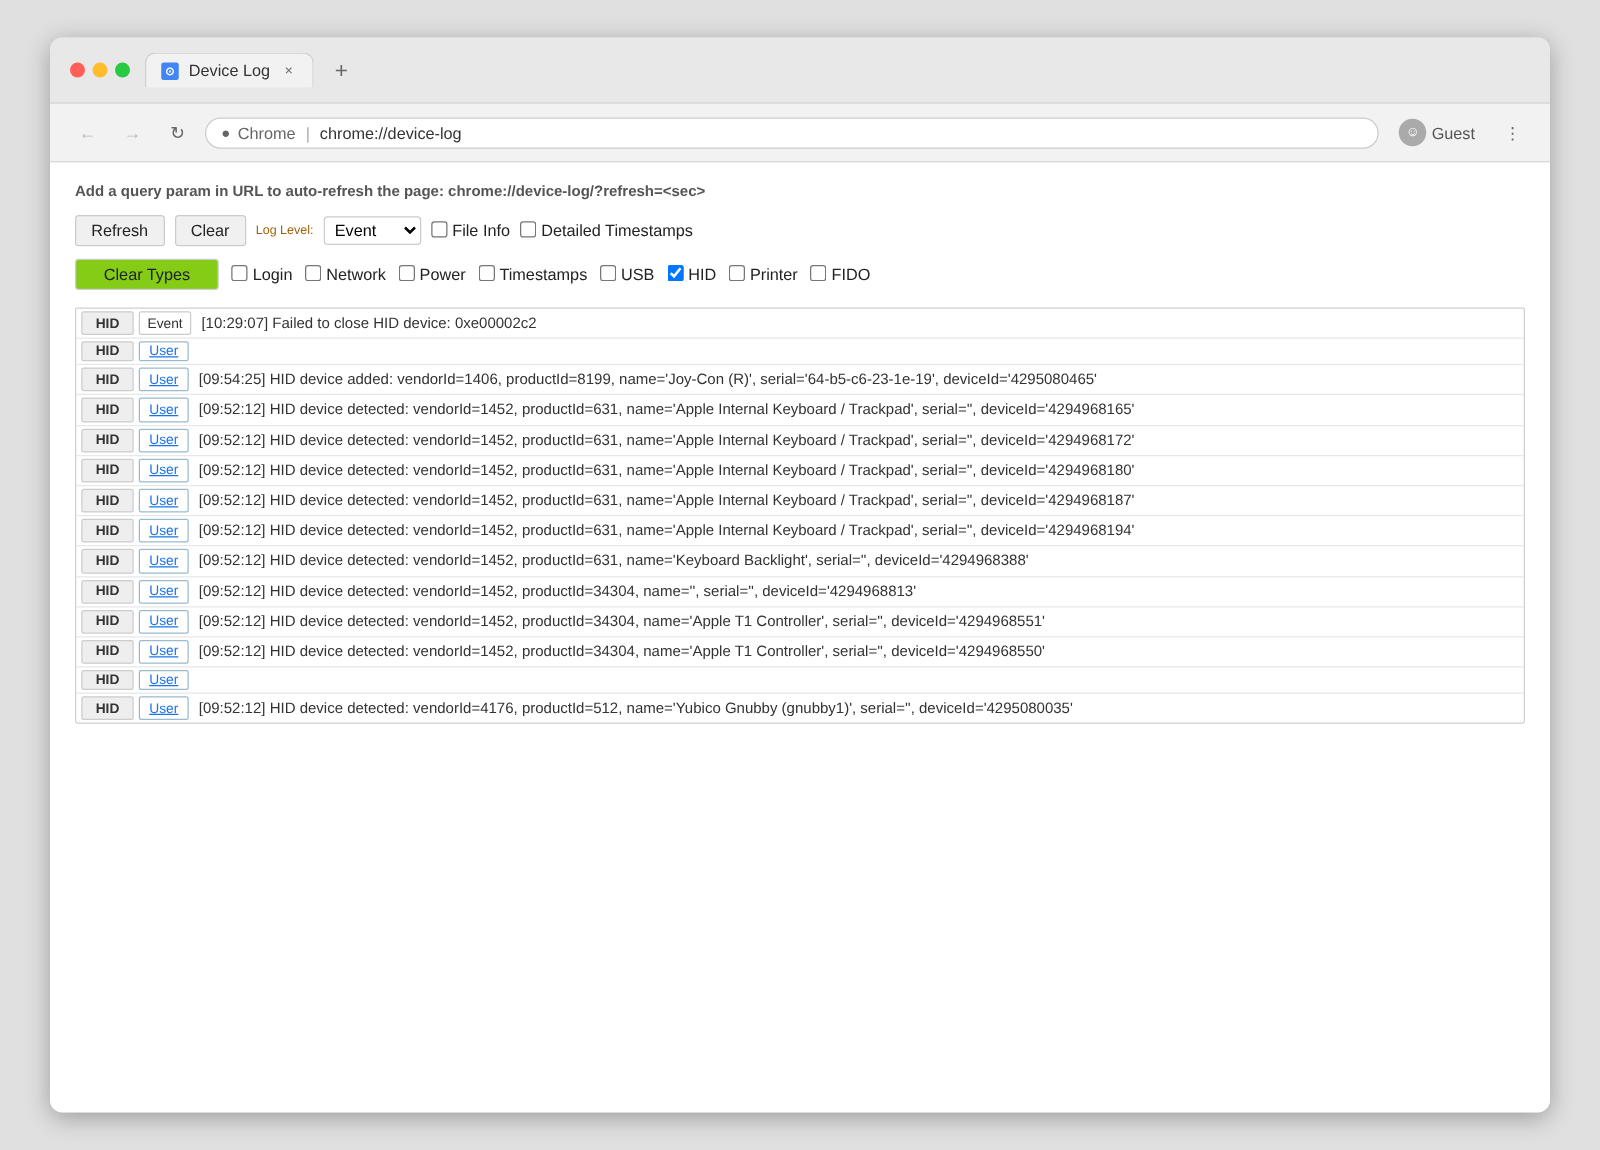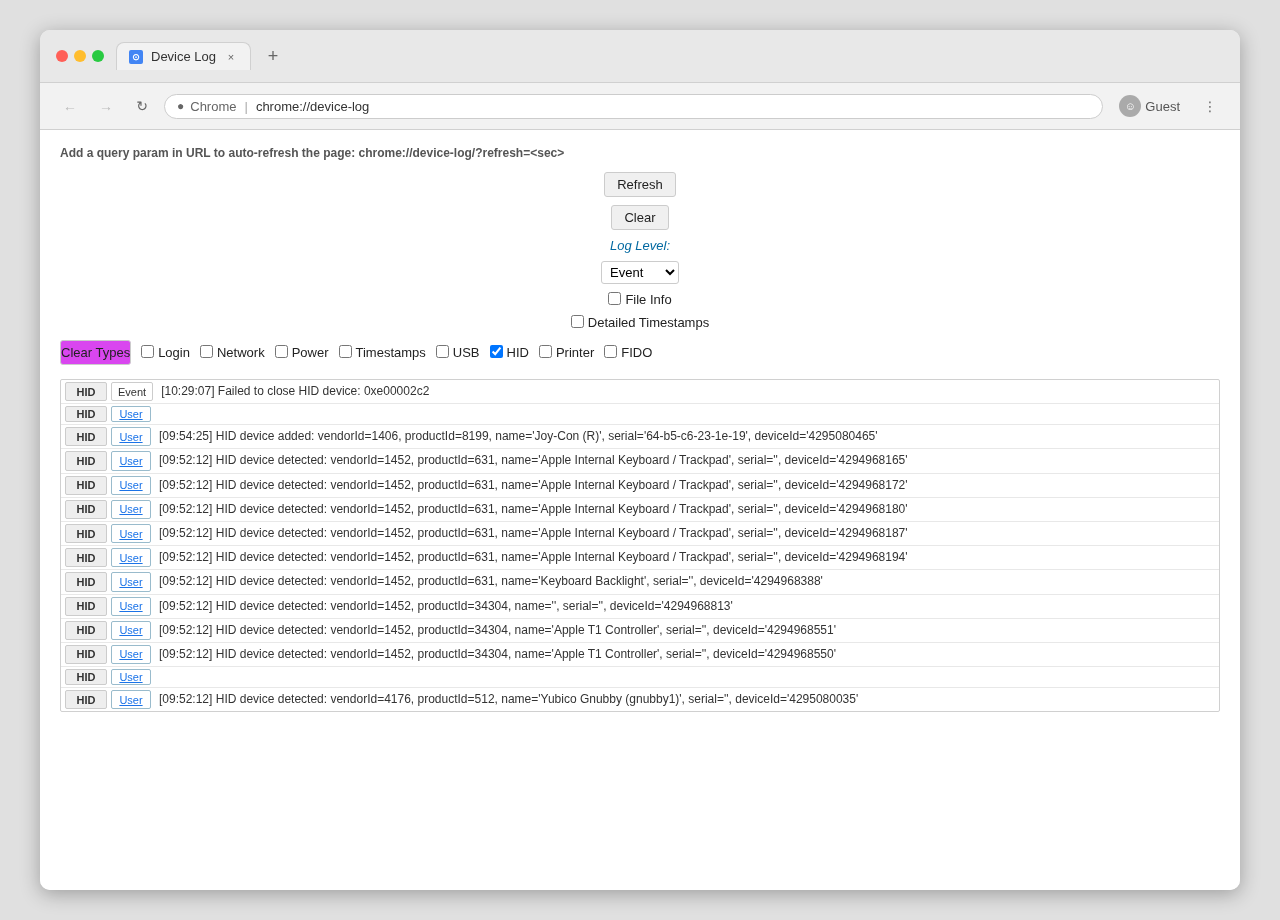--- a/index.html
+++ b/index.html
@@ -197,35 +197,33 @@
       margin-bottom: 12px;
       font-weight: bold;
     }
     
     .controls-row {
       display: flex;
       align-items: center;
       gap: 8px;
       margin-bottom: 10px;
       flex-wrap: wrap;
-      flex-direction: column;
     }
     .btn {
       background: #f0f0f0;
       border: 1px solid #ccc;
       border-radius: 3px;
       padding: 4px 12px;
       font-size: 13px;
       cursor: pointer;
       color: #222;
     }
     .log-level-label {
-      font-size: 13px;
-      color: #0369a1;
-      font-style: italic;
+      font-size: 10px;
+      color: #a16207;
     }
     .log-level-select {
       font-size: 13px;
       border: 1px solid #ccc;
       border-radius: 3px;
       padding: 2px 4px;
       background: white;
     }
     .checkbox-label {
       display: flex;
@@ -240,24 +238,24 @@
     }
     
     .types-row {
       display: flex;
       align-items: center;
       gap: 10px;
       margin-bottom: 14px;
       flex-wrap: wrap;
     }
     .clear-types-btn {
-      background: #d946ef;
+      background: #84cc16;
       border: 1px solid #ccc;
       border-radius: 3px;
-      padding: 4px 0;
+      padding: 4px 22px;
       font-size: 13px;
       cursor: pointer;
       color: #222;
     }
     
     .log-container {
       border: 1px solid #d0d0d0;
       border-radius: 2px;
       overflow-x: auto;
     }

